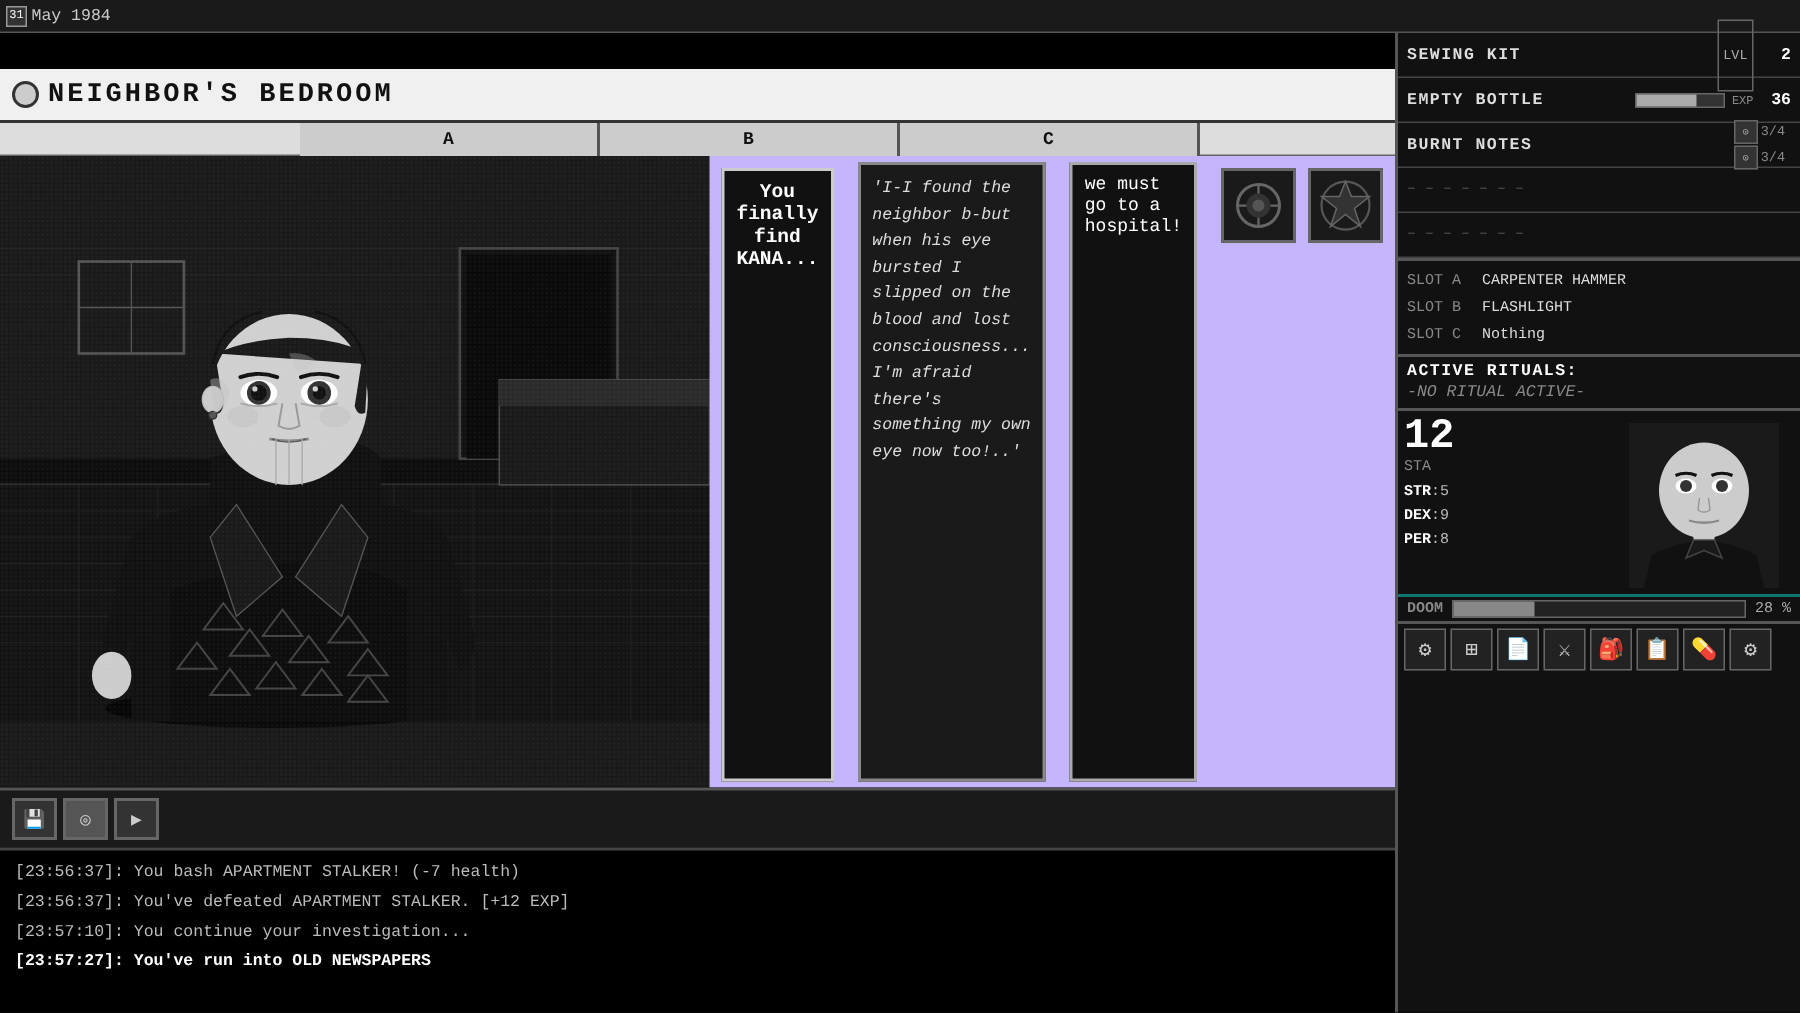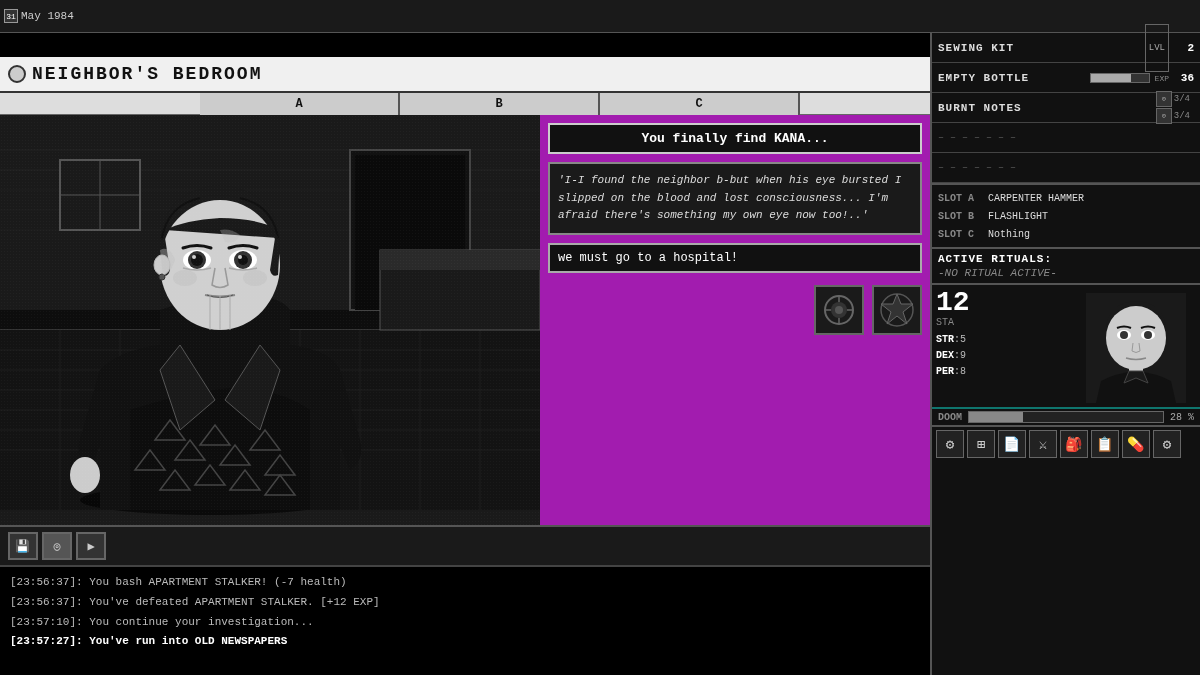--- a/index.html
+++ b/index.html
@@ -18,21 +18,21 @@
       display: flex;
       flex-direction: column;
       width: 1200px;
       height: 675px;
     }
 
     
     .top-bar {
       display: flex;
       width: 100%;
-      height: 33px;
+      height: 22px;
       background: #1a1a1a;
       border-bottom: 1px solid #555;
       align-items: center;
       padding: 0 4px;
       font-size: 11px;
       color: #ccc;
     }
 
     .date-display {
       display: flex;
@@ -142,23 +142,23 @@
 
     
     .portrait-svg {
       width: 100%;
       height: 100%;
     }
 
     
     .dialogue-area {
       flex: 1;
-      background: #a21caf;
-      display: flex;
-      flex-direction: column;
+      background: #c4b5fd;
+      display: flex;
+      flex-direction: row;
       padding: 0;
       position: relative;
     }
 
     .dialogue-header {
       background: #111;
       border: 2px solid #ccc;
       margin: 8px 8px 4px 8px;
       padding: 6px 8px;
       font-size: 13px;
@@ -326,21 +326,21 @@
     .slot-row {
       display: flex;
       align-items: center;
       height: 18px;
       font-size: 11px;
     }
 
     .slot-label {
       color: #888;
       width: 50px;
-      font-weight: bold;
+      font-weight: normal;
       font-size: 10px;
     }
 
     .slot-value {
       color: #ddd;
       font-size: 10px;
     }
 
     
     .rituals-section {

